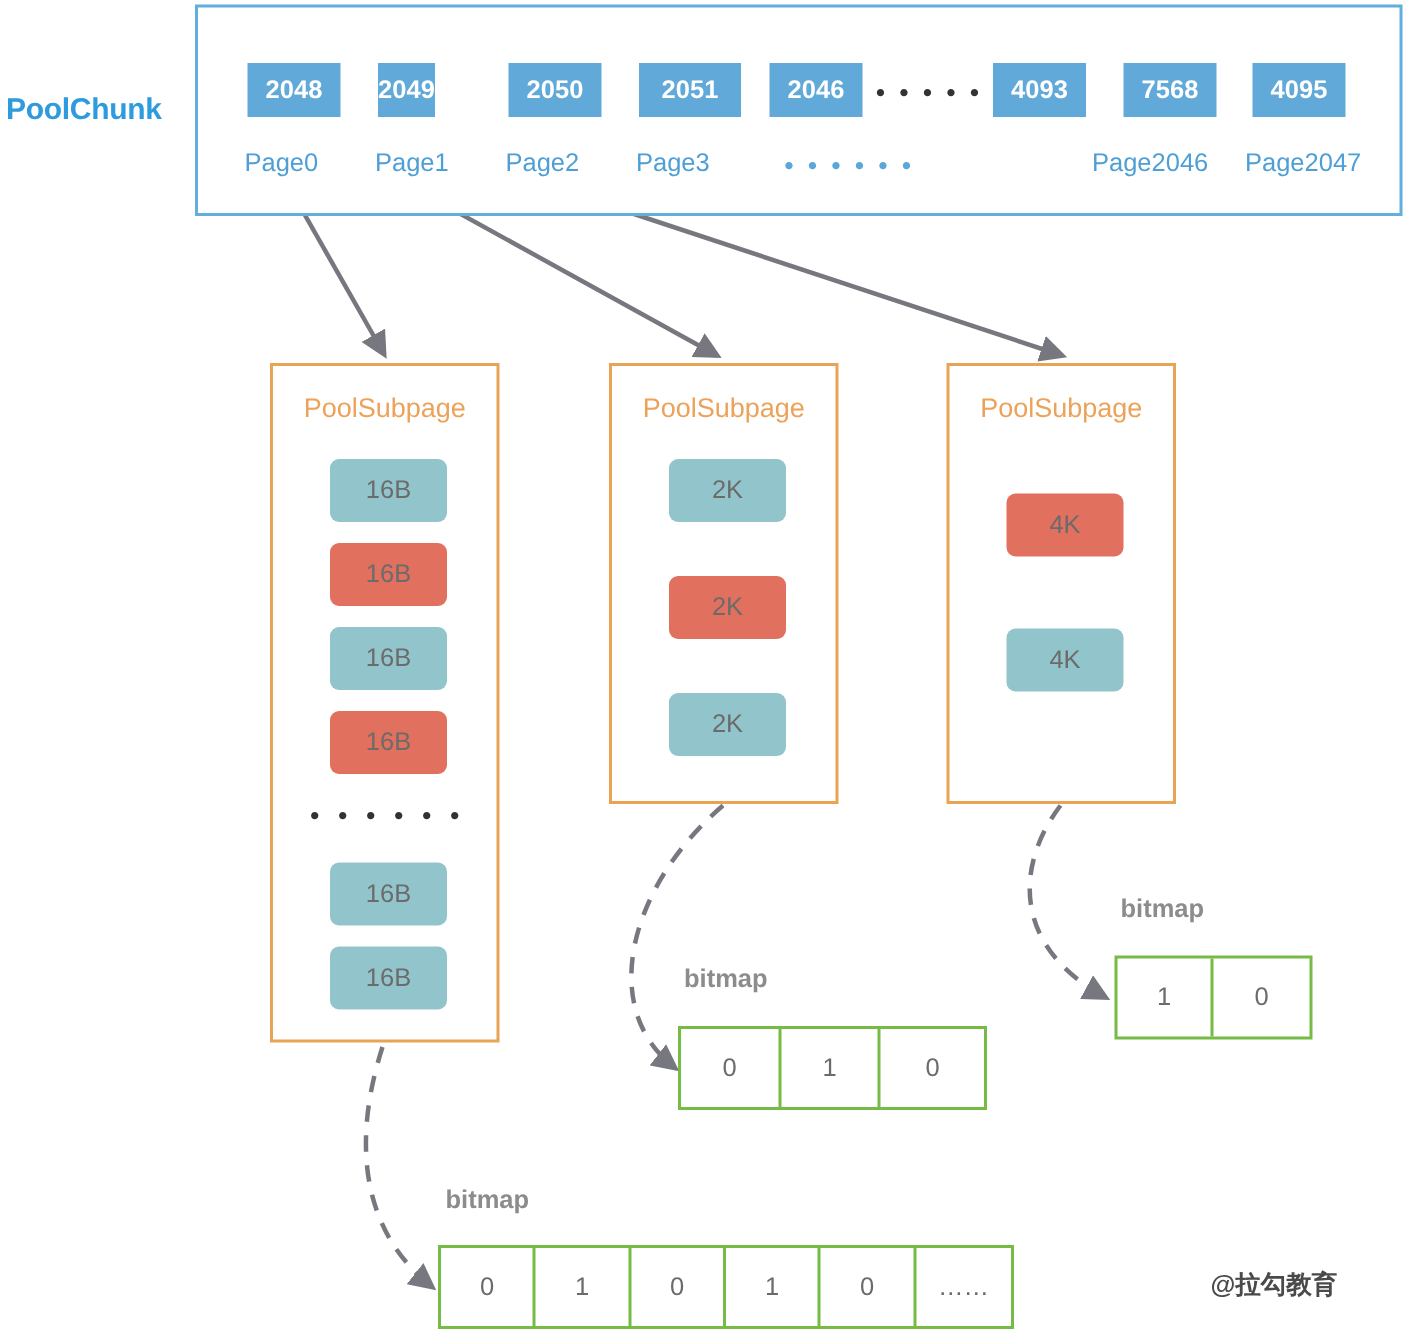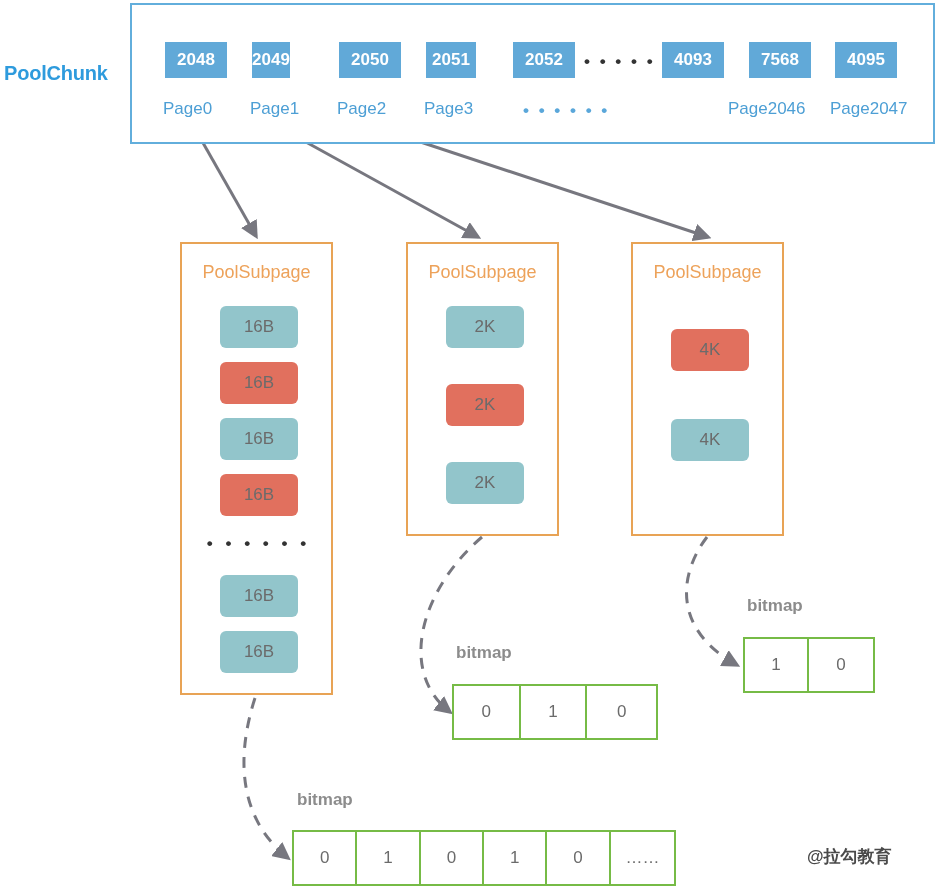--- a/index.html
+++ b/index.html
@@ -182,22 +182,22 @@
     <path d="M 707 537 C 678 575, 673 630, 737 665" stroke="#77777f" stroke-width="3" stroke-dasharray="11,9" fill="none" marker-end="url(#ah)"></path>
   </svg>
 
   <div class="chunk-label">PoolChunk</div>
 
   <div class="chunk-box">
 
     <div class="chunk-cell" style="left:33px;top:37px;width:62px;">2048</div>
     <div class="chunk-cell" style="left:120px;top:37px;width:38px;">2049</div>
     <div class="chunk-cell" style="left:207px;top:37px;width:62px;">2050</div>
-    <div class="chunk-cell" style="left:294px;top:37px;width:50px;">2051</div>
-    <div class="chunk-cell" style="left:381px;top:37px;width:62px;">2052</div>
+    <div class="chunk-cell" style="left:294px;top:37px;width:68px;">2051</div>
+    <div class="chunk-cell" style="left:381px;top:37px;width:62px;">2046</div>
 
     <div class="dots-dark" style="left:452px;top:47px;">• • • • • •</div>
 
     <div class="chunk-cell" style="left:530px;top:37px;width:62px;">4093</div>
     <div class="chunk-cell" style="left:617px;top:37px;width:62px;">7568</div>
     <div class="chunk-cell" style="left:703px;top:37px;width:62px;">4095</div>
 
     <div class="page-label" style="left:31px;top:94px;text-align:right;">Page0</div>
     <div class="page-label" style="left:118px;top:94px;">Page1</div>
     <div class="page-label" style="left:205px;top:94px;">Page2</div>

